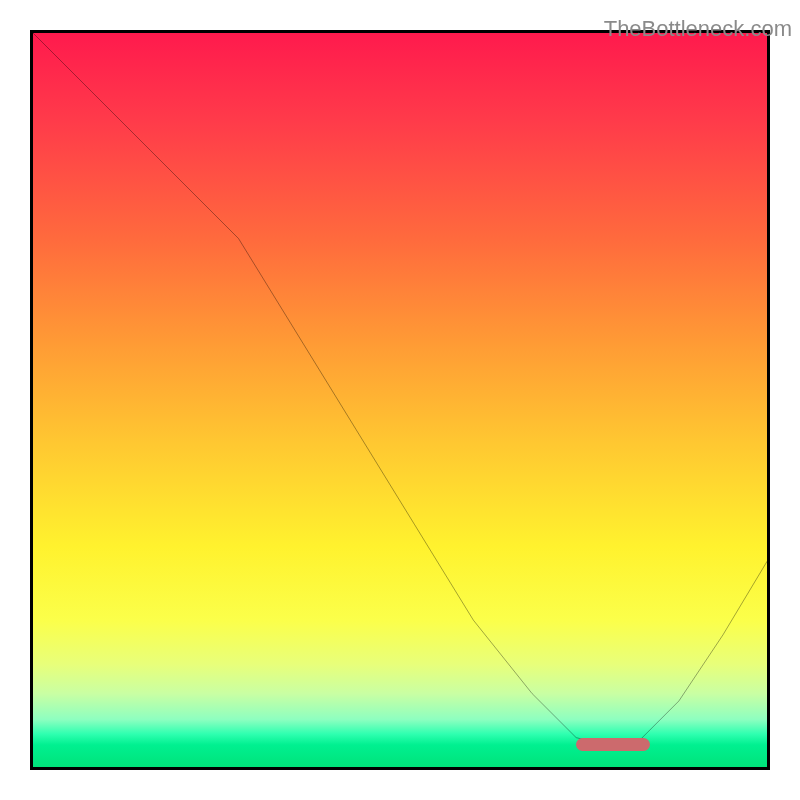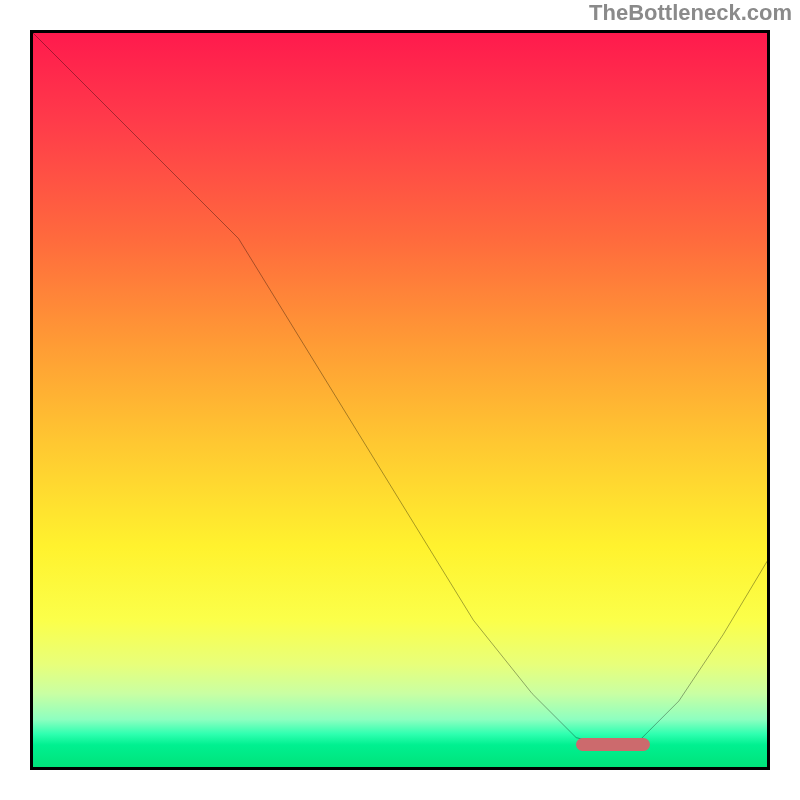--- a/index.html
+++ b/index.html
@@ -10,24 +10,24 @@
     background: #ffffff;
     font-family: Arial, Helvetica, sans-serif;
   }
   .container {
     position: relative;
     width: 800px;
     height: 800px;
   }
   .watermark {
     position: absolute;
-    top: 0;
+    top: 16px;
     right: 8px;
     font-size: 22px;
-    font-weight: bold;
+    font-weight: normal;
     color: #8a8a8a;
     z-index: 10;
     user-select: none;
   }
   .plot-frame {
     position: absolute;
     left: 30px;
     top: 30px;
     width: 740px;
     height: 740px;

